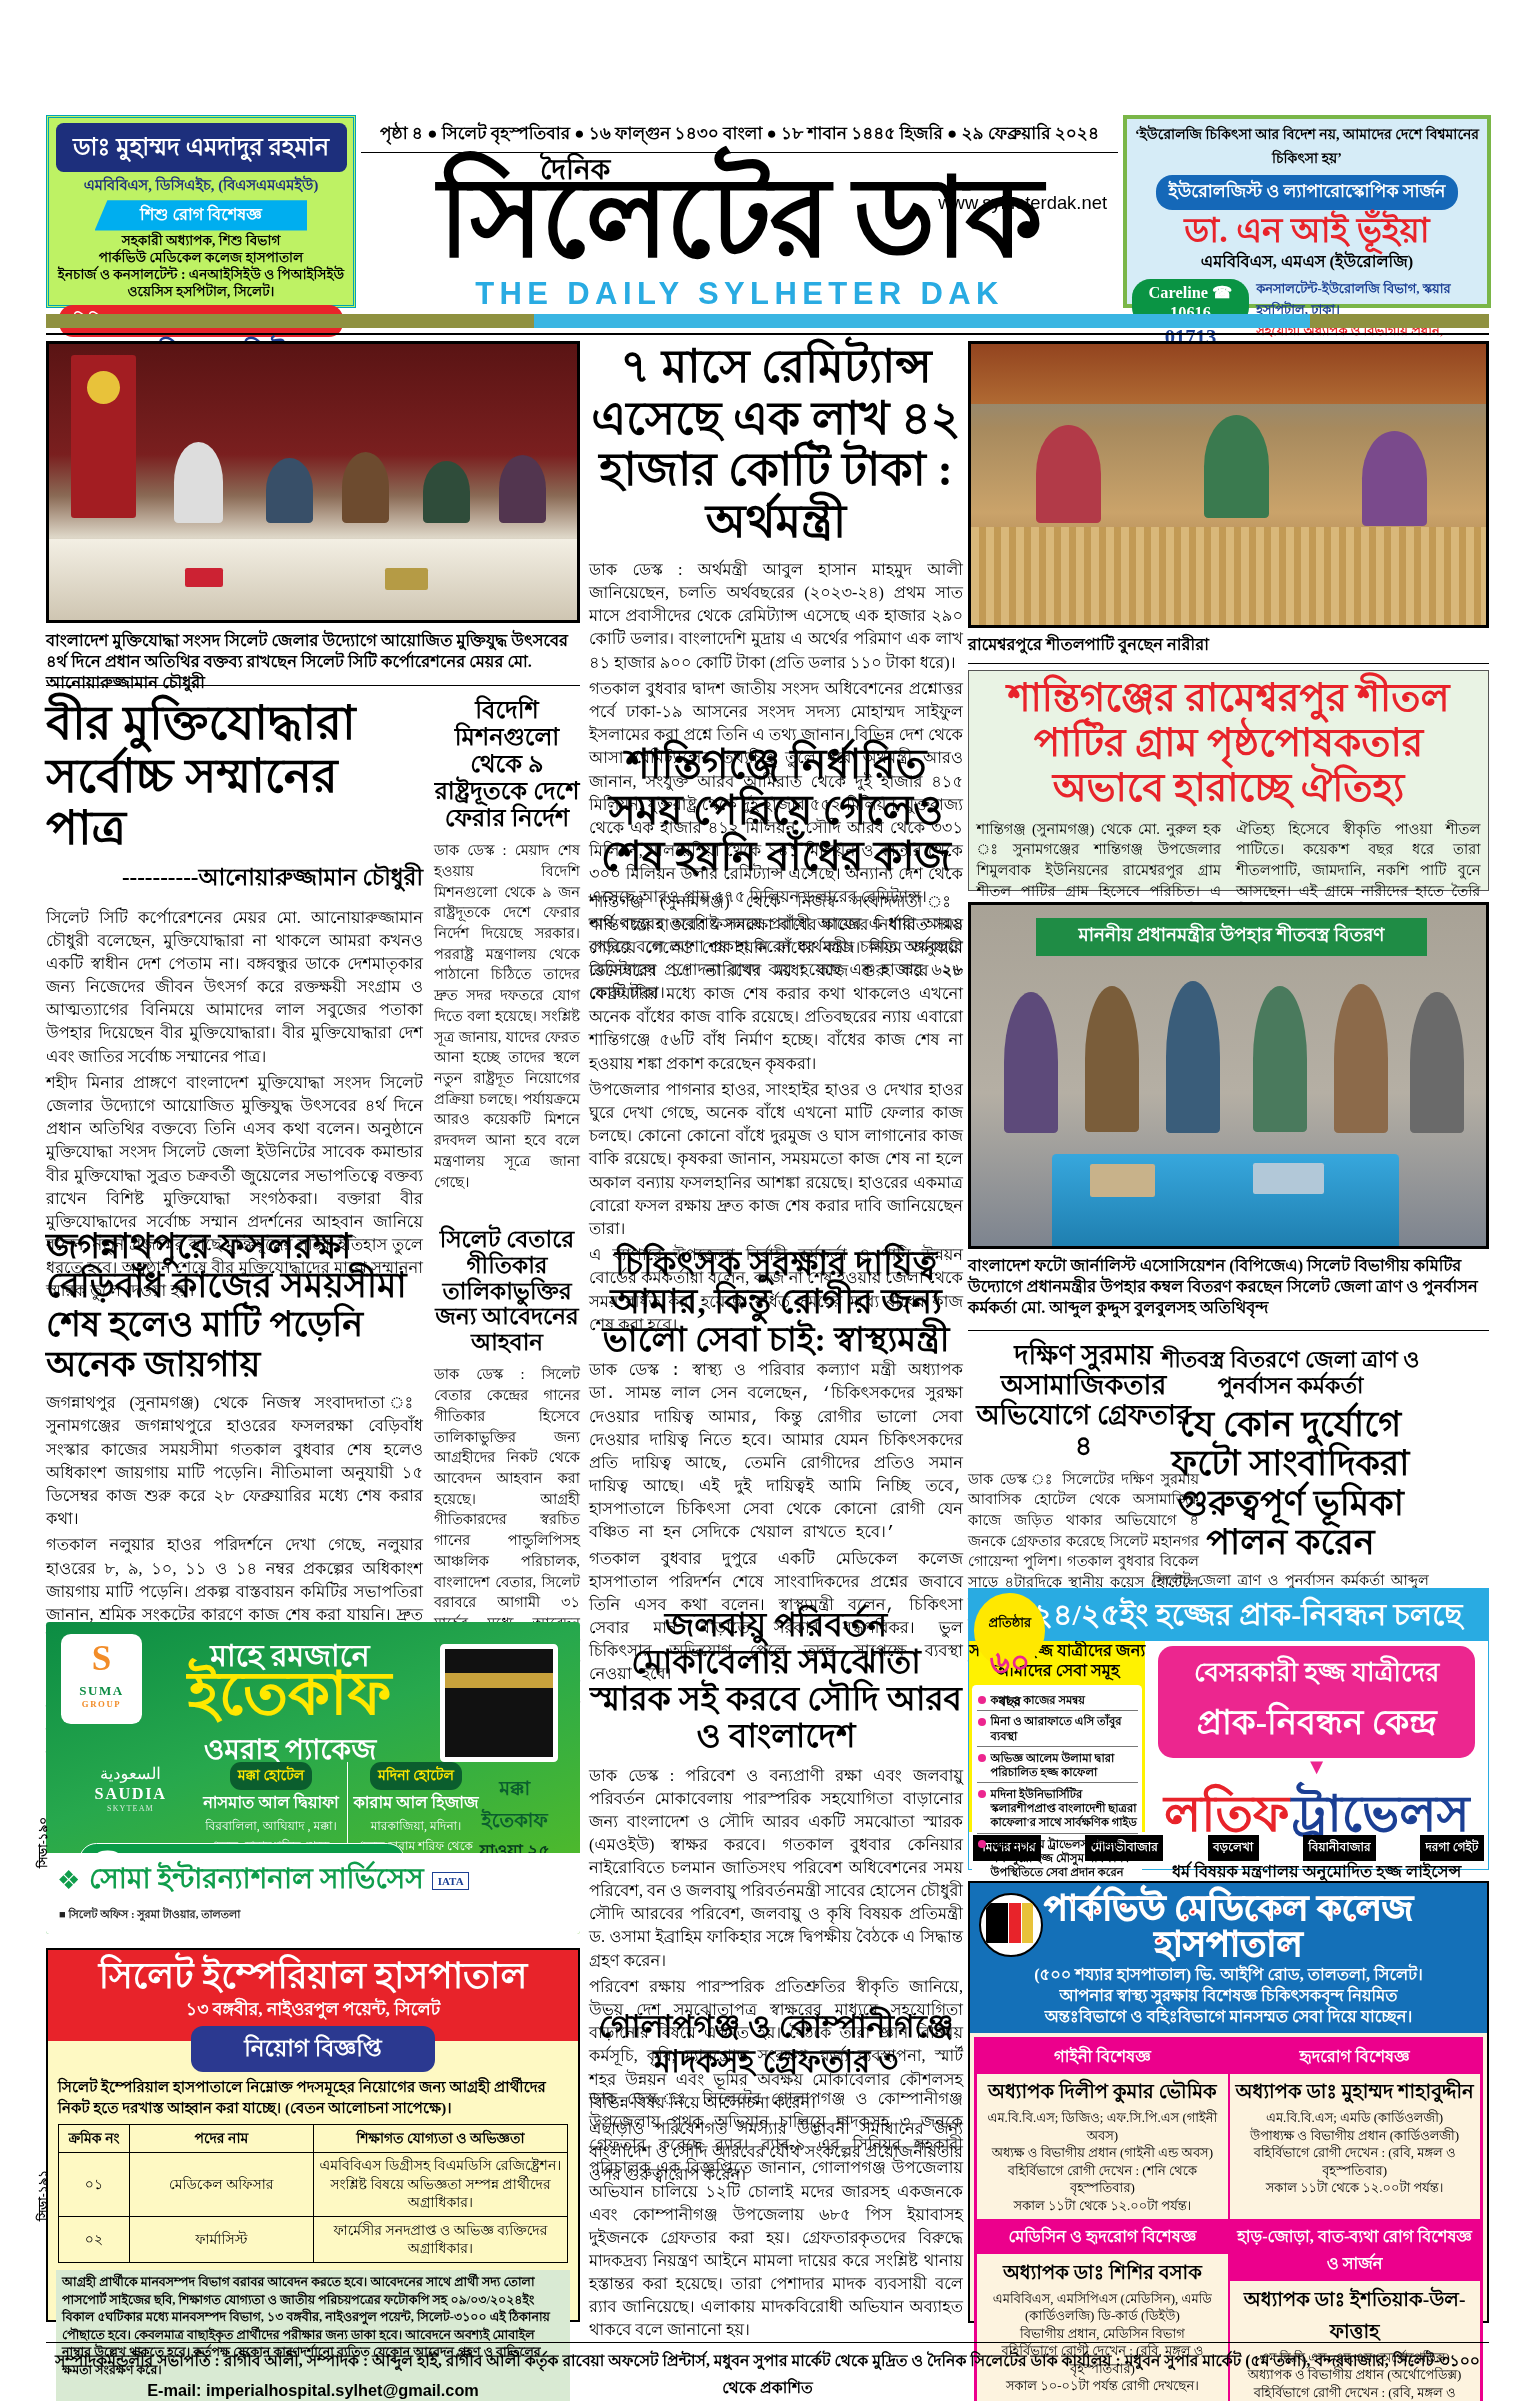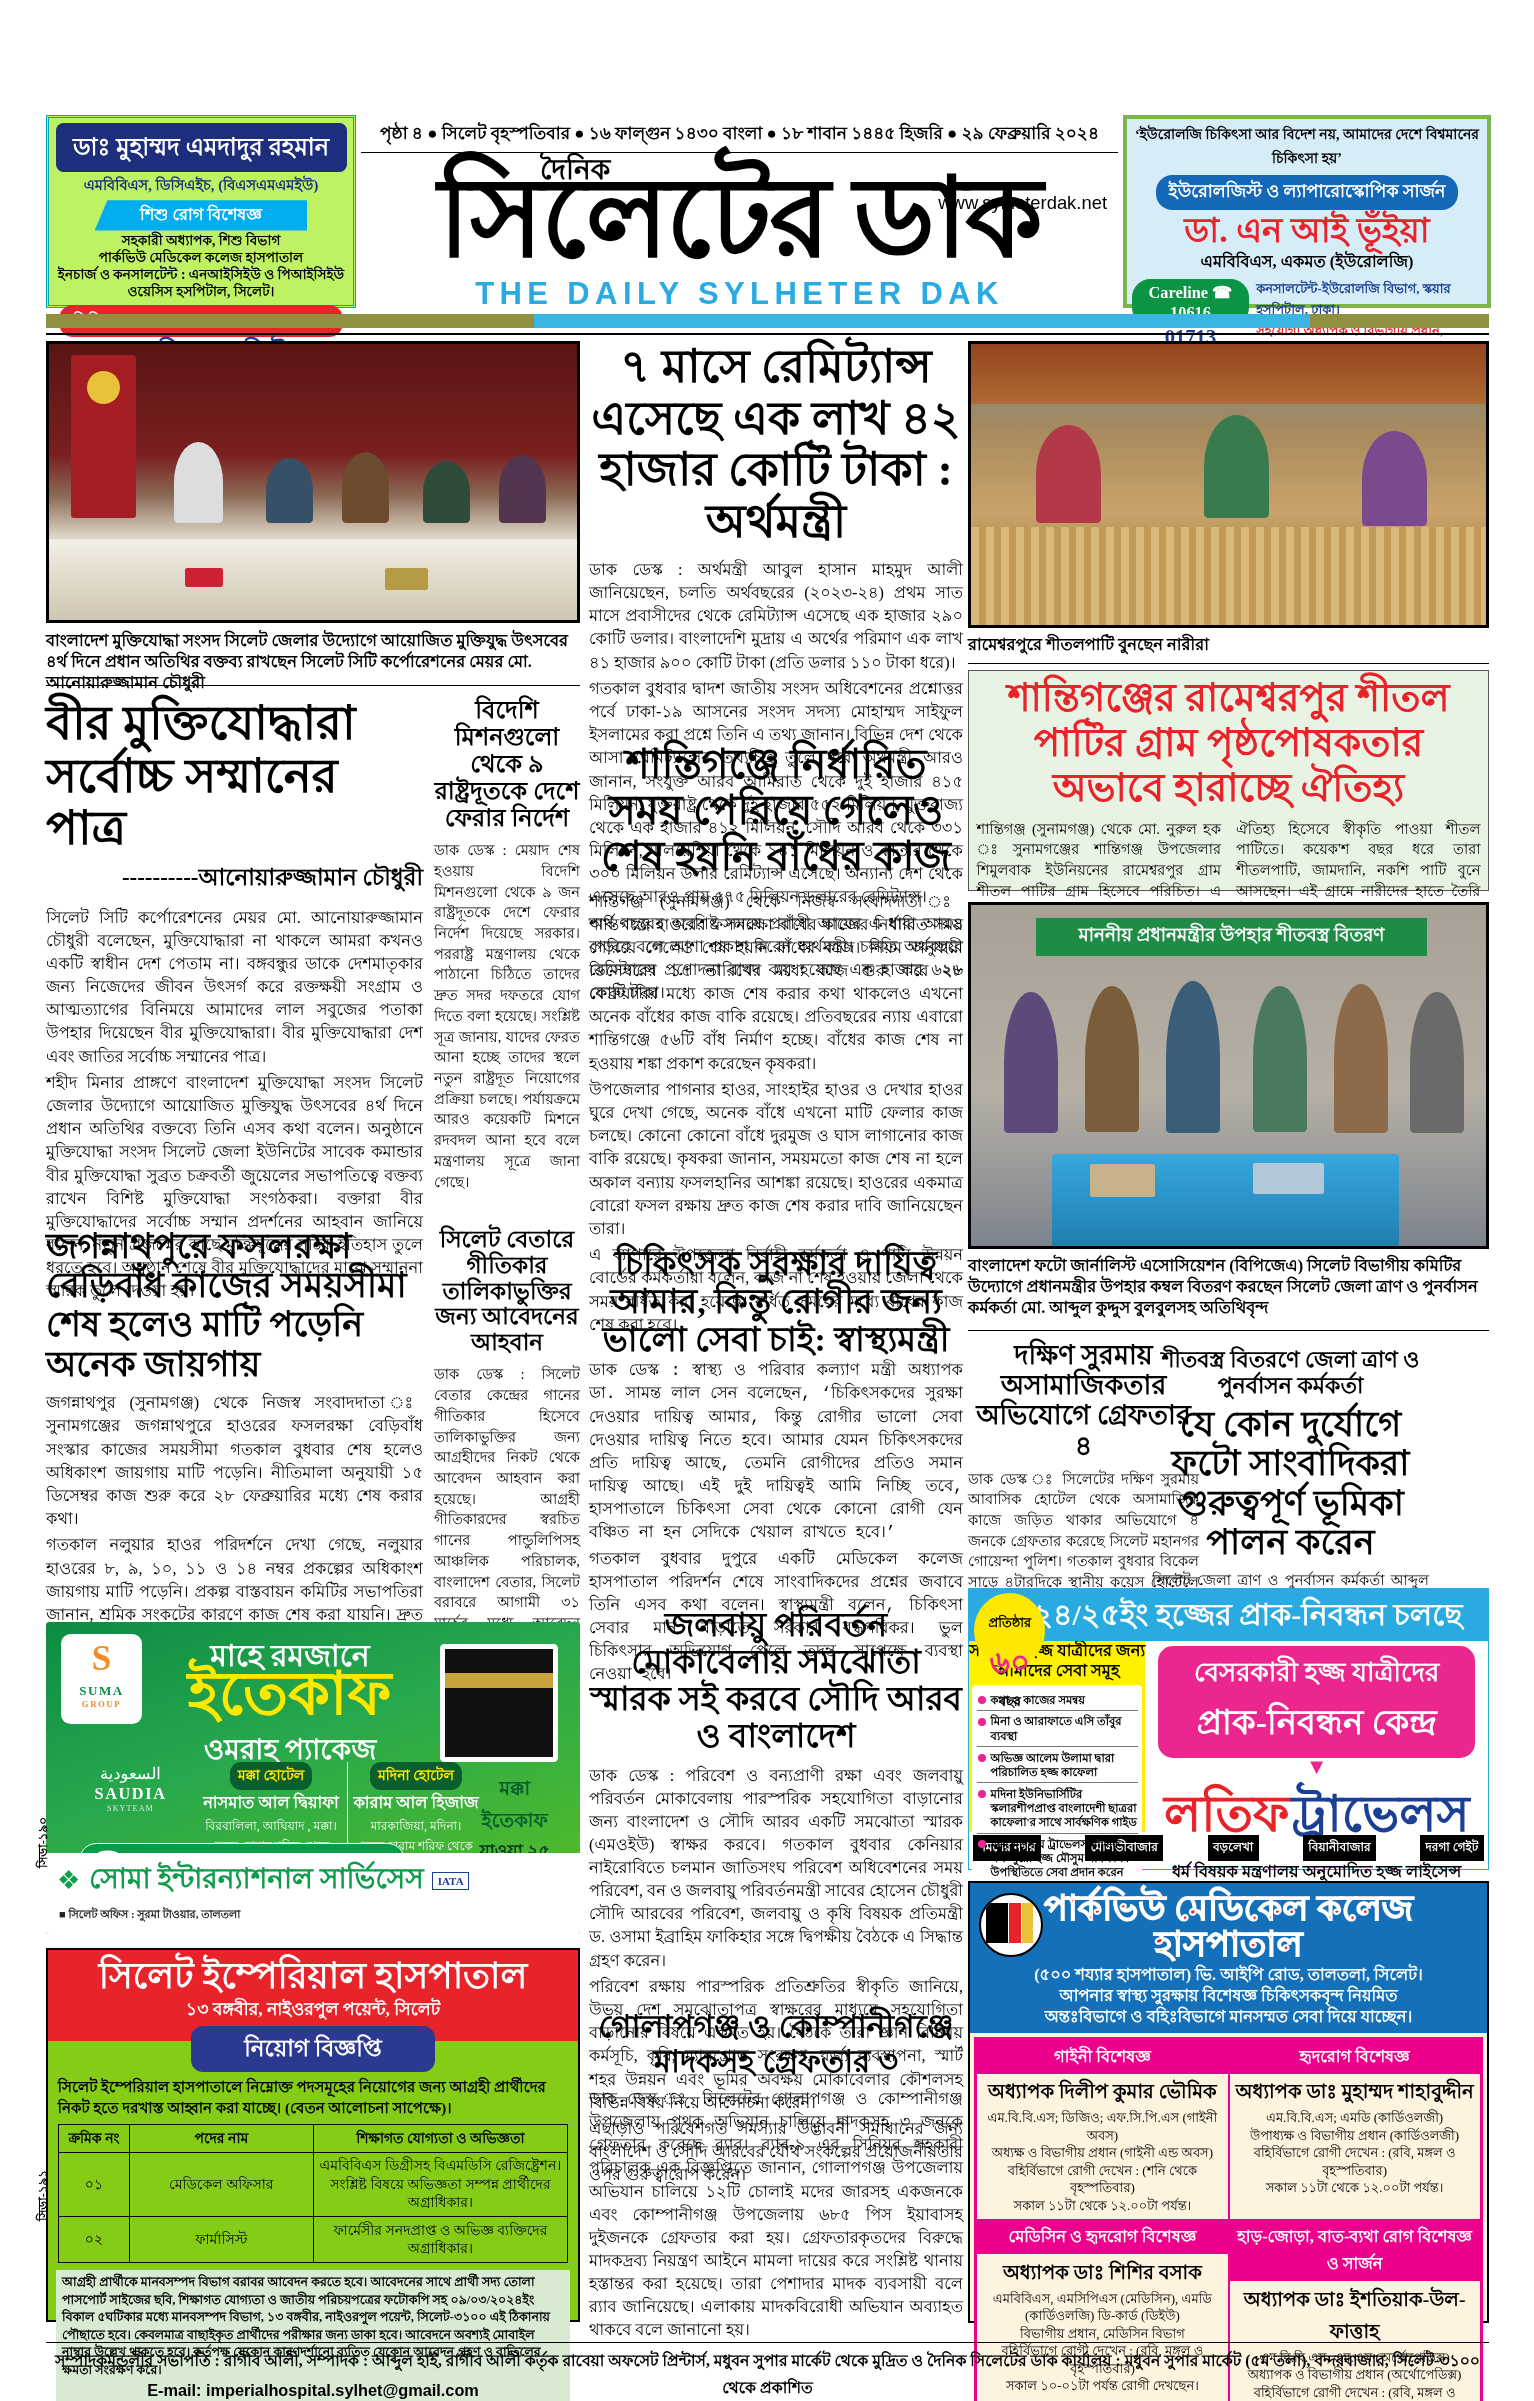--- a/index.html
+++ b/index.html
@@ -89,21 +89,21 @@
   .latif-list li:last-child{border-bottom:none;}
   .latif-list li::before{content:"";position:absolute;left:1.1px;top:6.5px;width:8.1px;height:8.1px;
                  border-radius:50%;background:#ec268f;}
   .latif-pink{background:#ec268f;border-radius:15px;color:#fff;text-align:center;font-weight:bold;}
   .latif-name1{color:#e8232a;font-weight:bold;font-size:50px;}
   .latif-name2{color:#1b3f94;font-weight:bold;font-size:50px;}
   .latif-lic{font-weight:bold;font-size:16.3px;text-align:center;}
   .branches{display:flex;flex-wrap:wrap;gap:20px;justify-content:space-between;}
   .branch{background:#000;color:#fff;font-weight:bold;font-size:12px;padding:2.7px 5.4px;white-space:nowrap;}
   
-  .imperial{border:2.7px solid #000;box-sizing:border-box;background:#84cc16;}
+  .imperial{border:2.7px solid #000;box-sizing:border-box;background:#fef9c3;}
   .imp-head{background:#e8232a;color:#fff;text-align:center;}
   .imp-title{font-weight:bold;font-size:36px;line-height:1.1;}
   .imp-sub{font-weight:bold;font-size:17.4px;}
   .imp-pill{background:#2b3990;color:#fff;font-weight:bold;font-size:23px;text-align:center;
             border-radius:12px;width:46%;margin:-15px auto 0 auto;padding:3.3px 0;position:relative;}
   .imp-intro{font-size:15px;font-weight:bold;padding:5.4px 9.8px 0 9.8px;line-height:1.35;}
   .imp-table{border-collapse:collapse;margin:6.5px 9.8px;width:calc(100% - 19.5px);}
   .imp-table th,.imp-table td{border:1.6px solid #000;font-size:14px;padding:4.3px;text-align:center;line-height:1.3;}
   .imp-table th{font-weight:bold;}
   .imp-note{background:#d9ead3;margin:2.2px 7.6px;padding:4.3px 6.5px;font-size:12.5px;line-height:1.4;font-weight:bold;}
@@ -153,21 +153,21 @@
     <div class="abs mast-web sans" style="right:11px;top:35px;">www.sylheterdak.net</div>
     <div class="abs mast-daily" style="left:179px;top:28px;">দৈনিক</div>
     <div class="abs mast-title" style="left:0;top:46px;width:100%;">সিলেটের ডাক</div>
     <div class="abs mast-tag" style="left:0;top:156px;width:100%;">THE DAILY SYLHETER DAK</div>
   </div>
 
   <div class="abs bhuiya" style="left:1123px;top:115px;width:368px;height:193px;">
     <div class="bhuiya-slogan">‘ইউরোলজি চিকিৎসা আর বিদেশ নয়, আমাদের দেশে বিশ্বমানের চিকিৎসা হয়’</div>
     <div class="bhuiya-spec">ইউরোলজিস্ট ও ল্যাপারোস্কোপিক সার্জন</div>
     <div class="bhuiya-name">ডা. এন আই ভূঁইয়া</div>
-    <div class="bhuiya-deg">এমবিবিএস, একমত (ইউরোলজি)</div>
+    <div class="bhuiya-deg">এমবিবিএস, এমএস (ইউরোলজি)</div>
     <div style="display:flex;gap:7.6px;padding:3.3px 5.4px 1.1px 5.4px;align-items:flex-start;">
       <div style="width:34%;text-align:center;">
         <span class="careline"><span>Careline</span> ☎ <span>10616</span></span>
         <div class="bhuiya-mob">01713 443393</div>
       </div>
       <div style="width:66%;">
         <div class="bhuiya-r1">কনসালটেন্ট-ইউরোলজি বিভাগ, স্কয়ার হসপিটাল, ঢাকা।</div>
         <div class="bhuiya-r2">সহযোগী অধ্যাপক ও বিভাগীয় প্রধান, ইউরোলজি বিভাগ,</div>
         <div class="bhuiya-r3">বাংলাদেশ মেডিকেল কলেজ হাসপাতাল, ধানমন্ডি, ঢাকা</div>
       </div>

